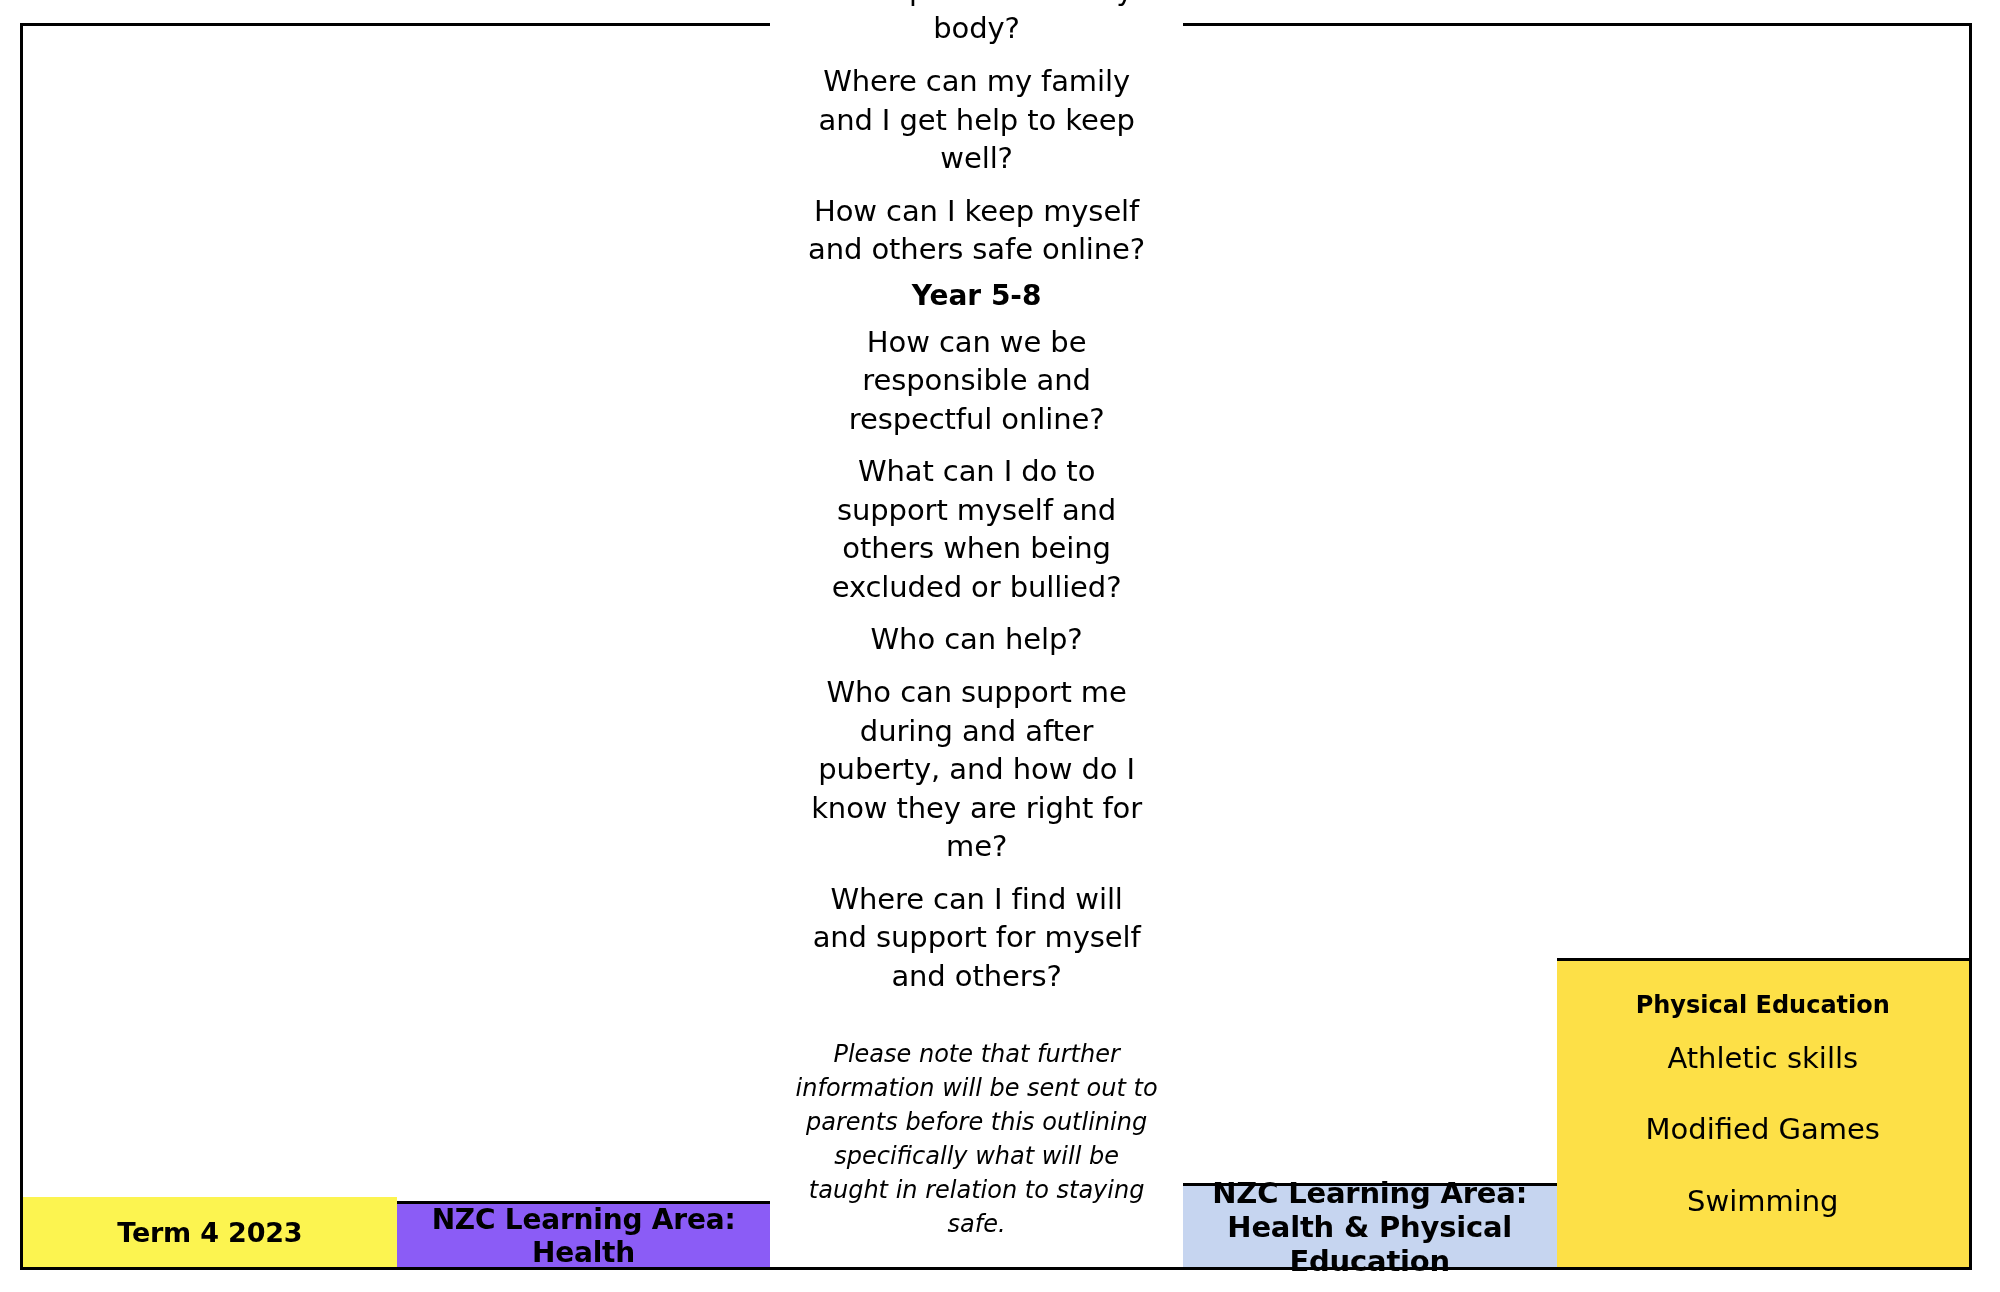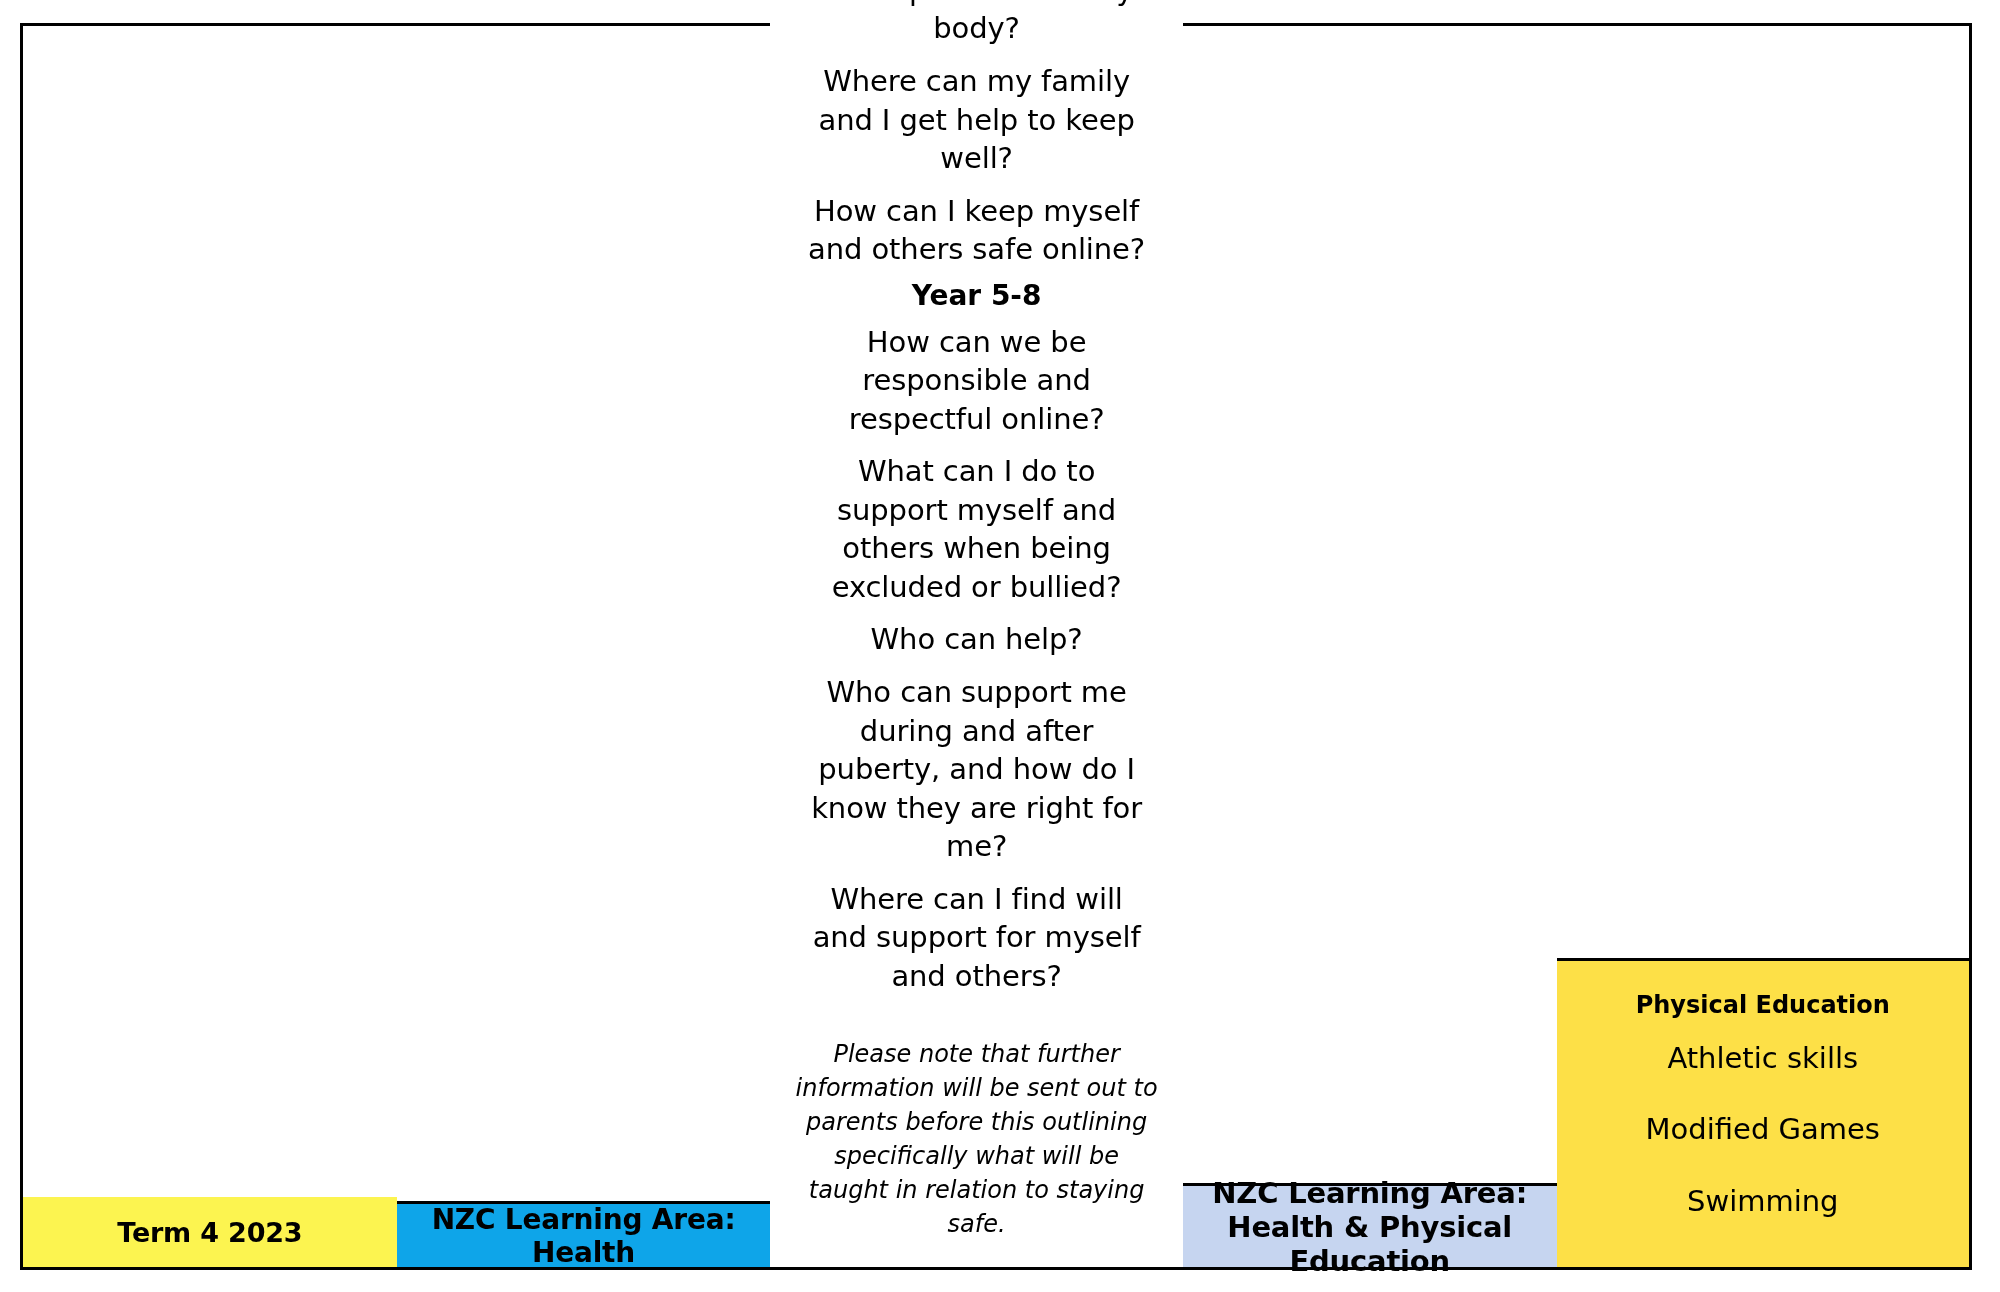--- a/index.html
+++ b/index.html
@@ -42,21 +42,21 @@
   .row + .row {
     border-top: 3px solid #000000;
   }
 
   
   .row-term {
     background: #fcf450;
     height: 70px;
   }
   .row-area-health {
-    background: #0ea5e9;
+    background: #8b5cf6;
     height: 66px;
   }
   .row-area-hpe {
     background: #c6d5f0;
     height: 84px;
   }
 
   .banner-text {
     font-weight: bold;
     letter-spacing: -0.2px;

